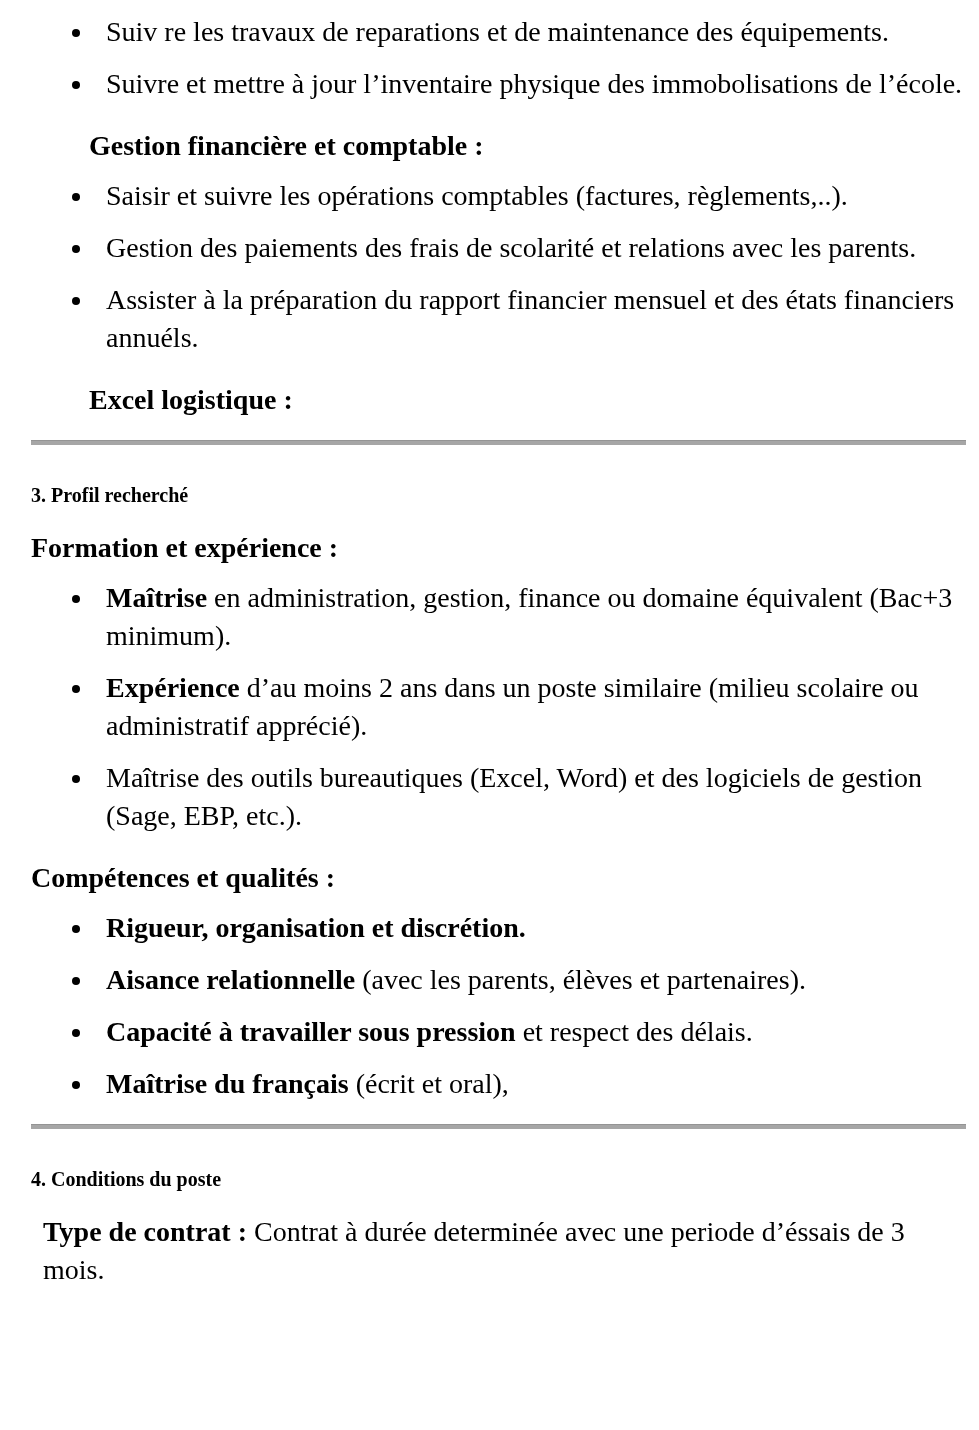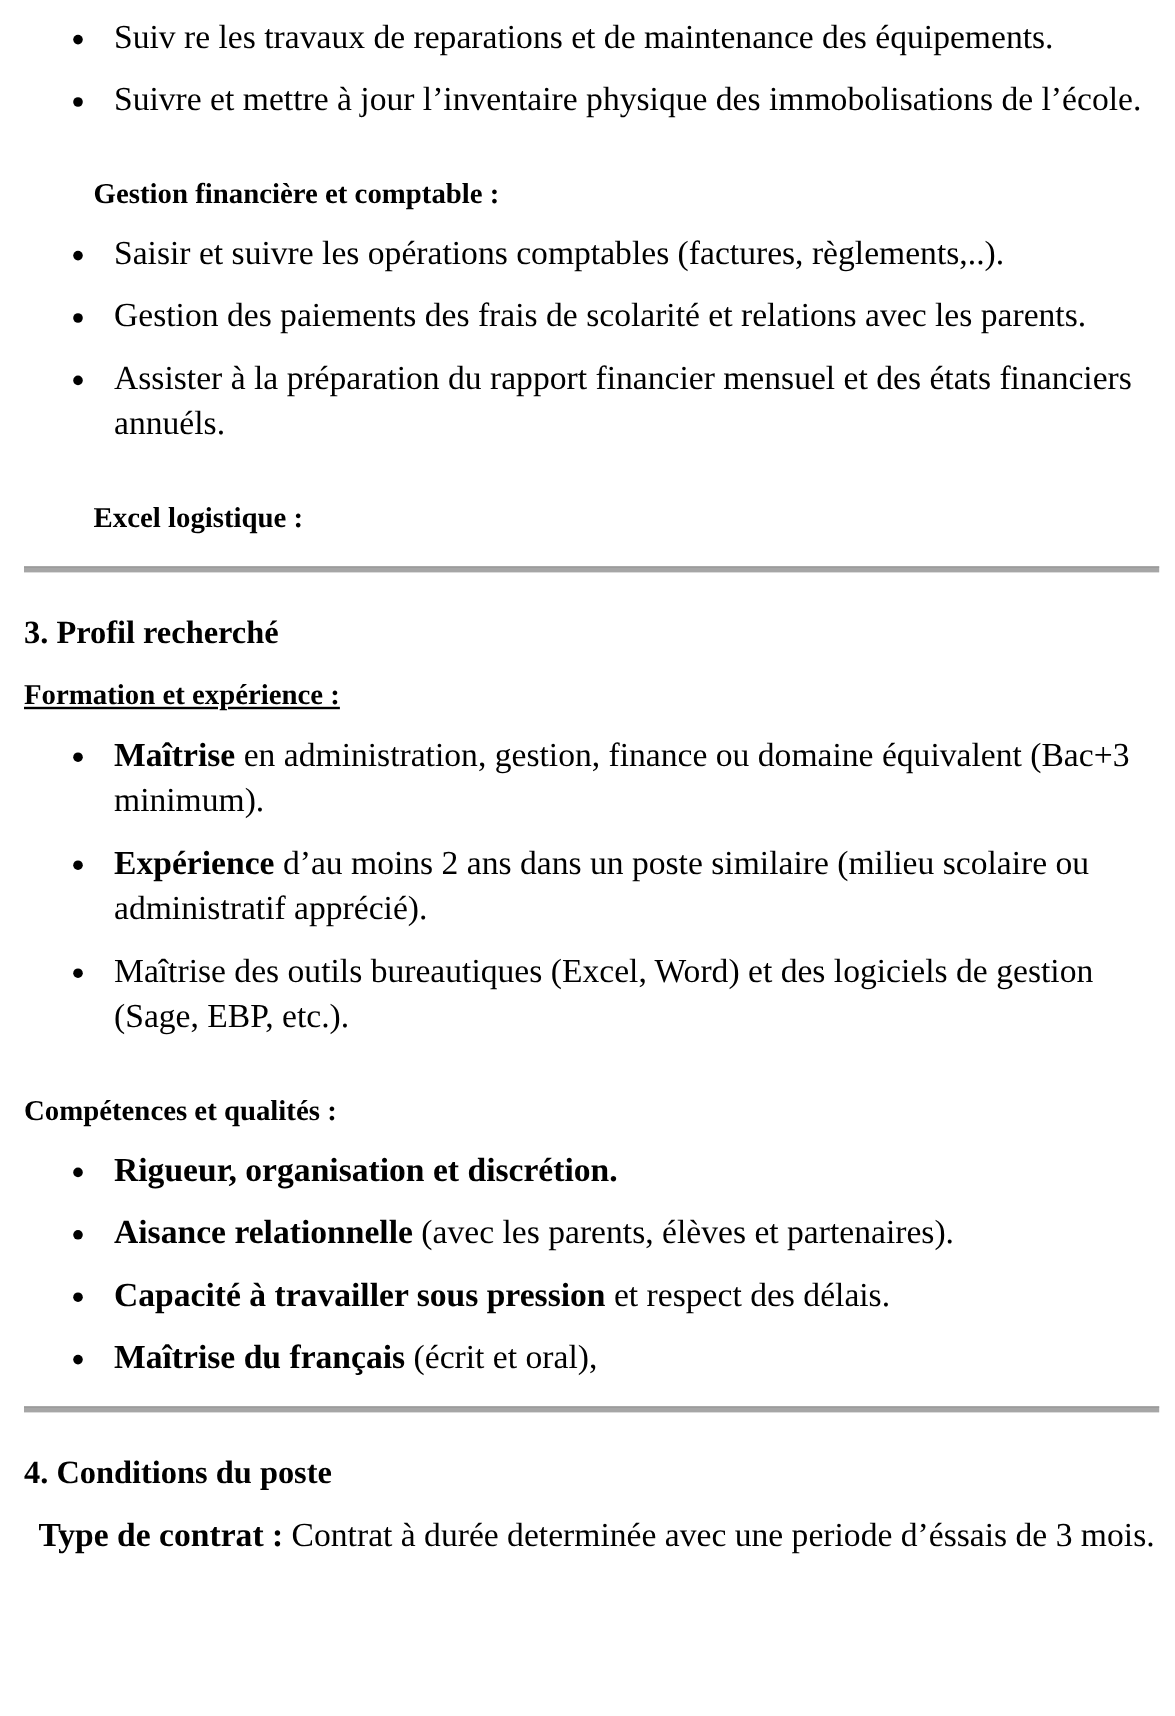--- a/index.html
+++ b/index.html
@@ -10,21 +10,21 @@
   body {
     width: 979px;
     height: 1430px;
     overflow: hidden;
     font-family: "Liberation Serif", "DejaVu Serif", serif;
     font-size: 28px;
     line-height: 38px;
     color: var(--text-color, #000000);
   }
   .page {
-    padding: 13px 13px 0 20px;
+    padding: 13px 13px 0 31px;
   }
   ul.bullets {
     margin: 0;
     padding: 0;
     list-style: none;
   }
   ul.bullets li {
     position: relative;
     padding-left: 75px;
     margin: 0 0 14px 0;
@@ -32,30 +32,30 @@
   ul.bullets li .dot {
     position: absolute;
     left: 41px;
     top: 16px;
     width: 8px;
     height: 8px;
     background: var(--text-color, #000000);
     border-radius: 50%;
   }
   h2.section-title {
-    font-size: 27px;
+    font-size: 20px;
     line-height: 38px;
     font-weight: 700;
     margin: 0 0 15px 0;
   }
   h3.subheading {
-    font-size: 24px;
+    font-size: 28px;
     line-height: 38px;
     font-weight: 700;
-    margin: 40px 0 12px 0;
+    margin: 24px 0 12px 0;
   }
   h3.subheading.indented {
     margin-left: 58px;
   }
   .b {
     font-weight: 700;
   }
   .divider {
     height: 4px;
     background: var(--divider-color, #a6a6a6);
@@ -99,21 +99,21 @@
     </li>
   </ul>
 
   <h3 class="subheading indented">Excel logistique :</h3>
 
 
   <div class="divider"></div>
 
   <h2 class="section-title">3. Profil recherché</h2>
 
-  <h3 class="subheading" style="margin-top:0;text-decoration:underline;">Formation et expérience :</h3>
+  <h3 class="subheading" style="margin-top:0;">Formation et expérience :</h3>
 
   <ul class="bullets">
     <li>
       <span class="dot"></span>
       <span class="b">Maîtrise</span><span> en administration, gestion, finance ou domaine équivalent (Bac+3 minimum).</span>
     </li>
     <li>
       <span class="dot"></span>
       <span class="b">Expérience</span><span> d’au moins 2 ans dans un poste similaire (milieu scolaire ou administratif apprécié).</span>
     </li>

